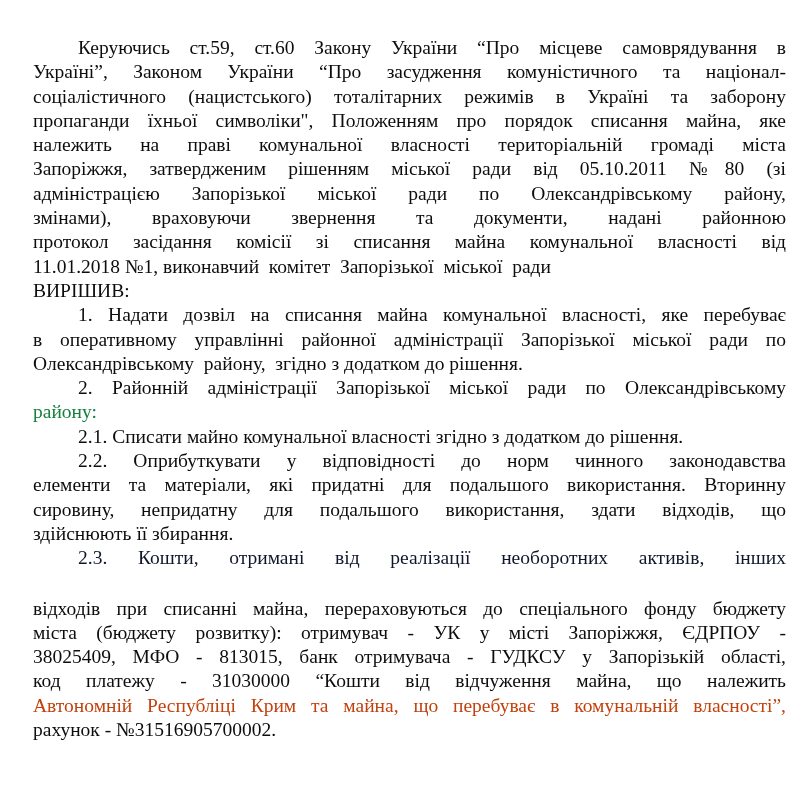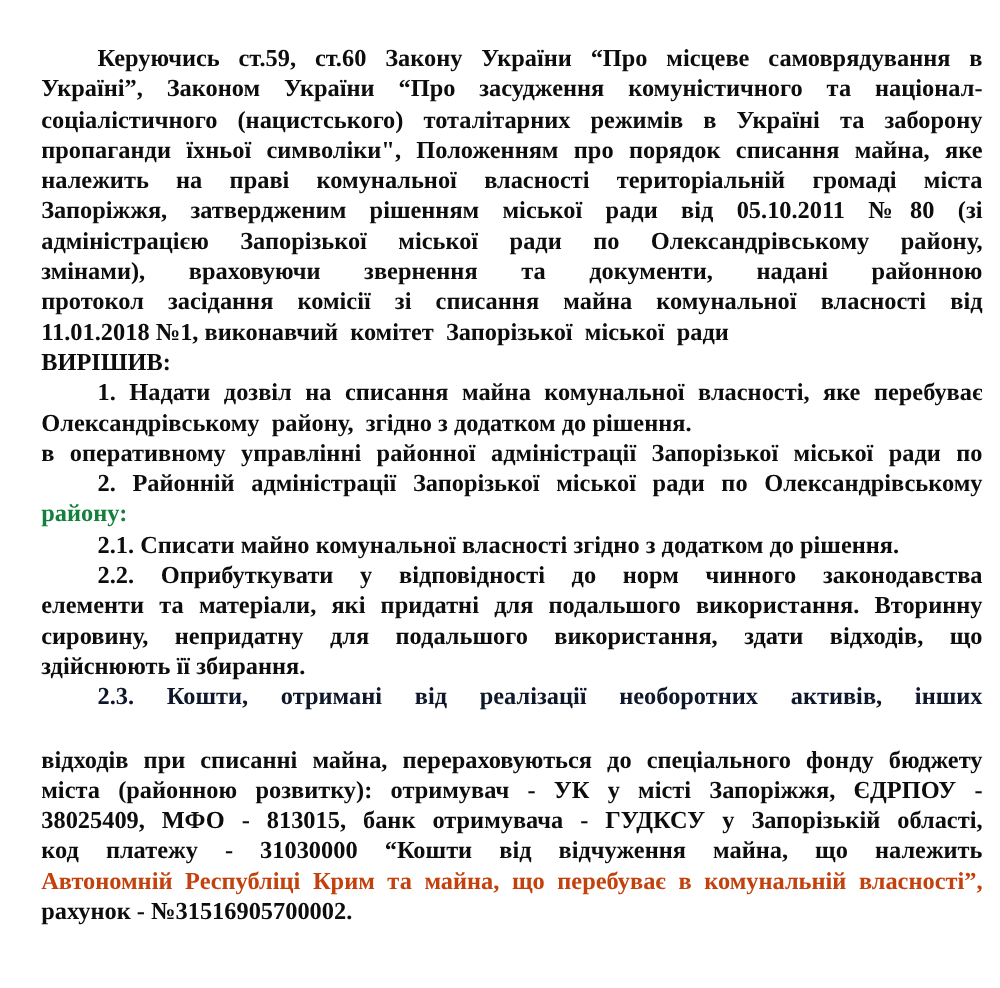--- a/index.html
+++ b/index.html
@@ -11,21 +11,20 @@
     height: 790px;
     background: #ffffff;
     overflow: hidden;
   }
   .page {
     box-sizing: border-box;
     width: 800px;
     height: 736px;
     padding: 36px 14px 0 33px;
     background: #ffffff;
-    font-weight: bold;
   }
   .para {
     margin: 0;
     padding: 0;
   }
   .line {
     font-family: "Liberation Serif", "DejaVu Serif", serif;
     font-size: 19.5px;
     line-height: 24.3px;
     color: #0d0d0d;
@@ -56,38 +55,38 @@
       <div class="line" style="color: rgb(13, 13, 13);">адміністрацією Запорізької міської ради по Олександрівському району,</div>
       <div class="line" style="color: rgb(13, 13, 13);">змінами), враховуючи звернення та документи, надані районною</div>
       <div class="line" style="color: rgb(13, 13, 13);">протокол засідання комісії зі списання майна комунальної власності від</div>
       <div class="line last" style="color: rgb(13, 13, 13);">11.01.2018 №1, виконавчий  комітет  Запорізької  міської  ради</div>
     </div>
     <div class="para">
       <div class="line last" style="color: rgb(13, 13, 13);">ВИРІШИВ:</div>
     </div>
     <div class="para">
       <div class="line indent" style="color: rgb(13, 13, 13);">1. Надати дозвіл на списання майна комунальної власності, яке перебуває</div>
+      <div class="line" style="color: rgb(13, 13, 13);">в оперативному управлінні районної адміністрації Запорізької міської ради по</div>
       <div class="line last" style="color: rgb(13, 13, 13);">Олександрівському  району,  згідно з додатком до рішення.</div>
-      <div class="line" style="color: rgb(13, 13, 13);">в оперативному управлінні районної адміністрації Запорізької міської ради по</div>
     </div>
     <div class="para">
       <div class="line indent" style="color: rgb(13, 13, 13);">2. Районній адміністрації Запорізької міської ради по Олександрівському</div>
       <div class="line last" style="color: #15803d;">району:</div>
     </div>
     <div class="para">
       <div class="line last indent" style="color: rgb(13, 13, 13);">2.1. Списати майно комунальної власності згідно з додатком до рішення.</div>
     </div>
     <div class="para">
       <div class="line indent" style="color: rgb(13, 13, 13);">2.2. Оприбуткувати у відповідності до норм чинного законодавства</div>
       <div class="line" style="color: rgb(13, 13, 13);">елементи та матеріали, які придатні для подальшого використання. Вторинну</div>
       <div class="line" style="color: rgb(13, 13, 13);">сировину, непридатну для подальшого використання, здати відходів, що</div>
       <div class="line last" style="color: rgb(13, 13, 13);">здійснюють її збирання.</div>
     </div>
     <div class="para">
       <div class="line indent" style="color: #0f172a;">2.3. Кошти, отримані від реалізації необоротних активів, інших</div>
       <div class="line" style="color: rgb(13, 13, 13); margin-top: 26px;">відходів при списанні майна, перераховуються до спеціального фонду бюджету</div>
-      <div class="line" style="color: rgb(13, 13, 13);">міста (районною розвитку): отримувач - УК у місті Запоріжжя, ЄДРПОУ -</div>
+      <div class="line" style="color: rgb(13, 13, 13);">міста (бюджету розвитку): отримувач - УК у місті Запоріжжя, ЄДРПОУ -</div>
       <div class="line" style="color: rgb(13, 13, 13);">38025409, МФО - 813015, банк отримувача - ГУДКСУ у Запорізькій області,</div>
       <div class="line" style="color: rgb(13, 13, 13);">код платежу - 31030000 “Кошти від відчуження майна, що належить</div>
       <div class="line" style="color: #c2410c;">Автономній Республіці Крим та майна, що перебуває в комунальній власності”,</div>
       <div class="line last" style="color: rgb(13, 13, 13);">рахунок - №31516905700002.</div>
     </div>
   </div>
 
 </body></html>

